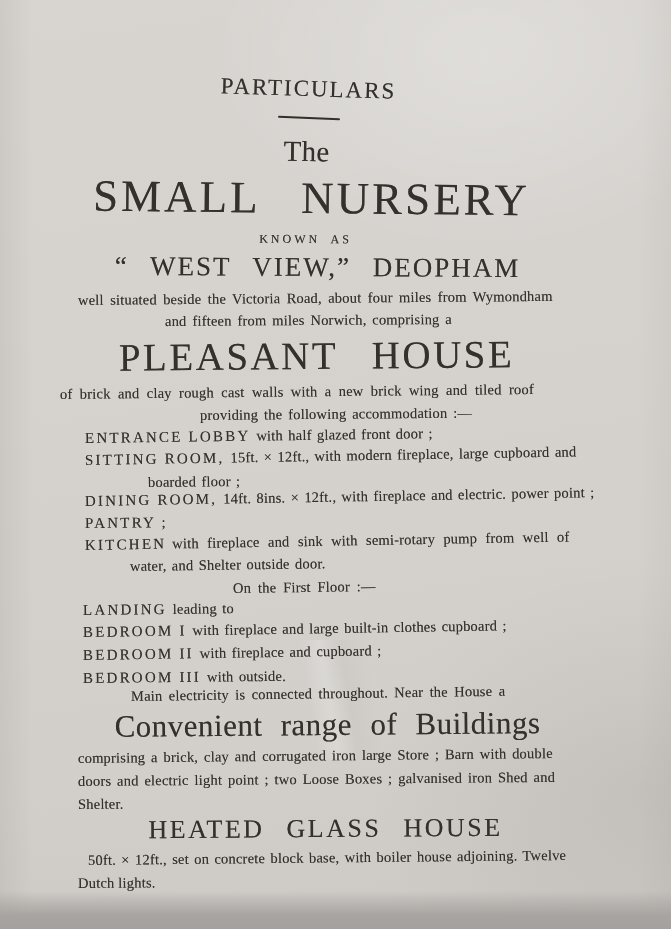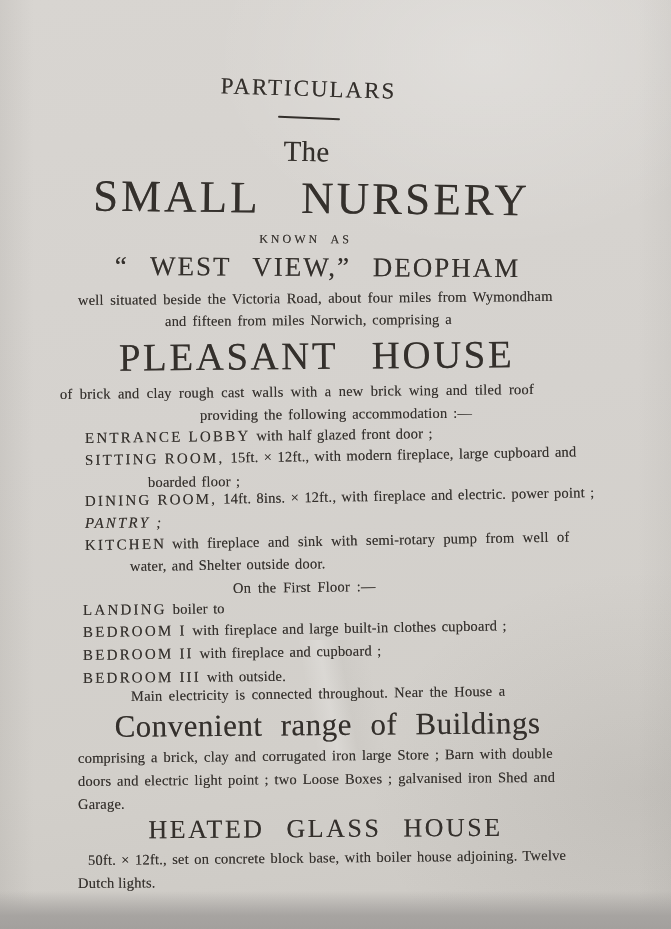--- a/index.html
+++ b/index.html
@@ -47,21 +47,21 @@
   .intro2 { left: 165px; top: 313px; word-spacing: 2px; transform: rotate(-0.4deg); transform-origin: left center; }
 
   .h-pleasant { top: 333px; font-size: 39px; letter-spacing: 2.5px; word-spacing: 22px; transform: translateX(-19px) rotate(-0.5deg); }
   .house1 { left: 60px; top: 386px; word-spacing: 3.5px; transform: rotate(-0.6deg); transform-origin: left center; }
   .house2 { left: 200px; top: 407px; word-spacing: 2px; transform: rotate(-0.5deg); transform-origin: left center; }
 
   .e1  { left: 85px; top: 430px; transform: rotate(-0.8deg); transform-origin: left center; }
   .e2a { left: 85px; top: 452px; transform: rotate(-1deg); transform-origin: left center; }
   .e2b { left: 128px; top: 474px; transform: rotate(-0.6deg); transform-origin: left center; margin-left: 20px; }
   .e3  { left: 85px; top: 493px; transform: rotate(-1deg); transform-origin: left center; }
-  .e4  { left: 85px; top: 515px; transform: rotate(-0.5deg); transform-origin: left center; font-style: italic; }
+  .e4  { left: 85px; top: 515px; transform: rotate(-0.5deg); transform-origin: left center; }
   .e5a { left: 85px; top: 537px; transform: rotate(-1deg); transform-origin: left center; }
   .e5a .entry-text { word-spacing: 4.5px; }
   .e5b { left: 130px; top: 558px; transform: rotate(-0.8deg); transform-origin: left center; }
 
   .firstfloor { left: 233px; top: 580px; word-spacing: 3px; transform: rotate(-0.8deg); transform-origin: left center; }
   .f1 { left: 83px; top: 602px; transform: rotate(-0.7deg); transform-origin: left center; }
   .f2 { left: 83px; top: 624px; transform: rotate(-0.9deg); transform-origin: left center; }
   .f3 { left: 83px; top: 647px; transform: rotate(-0.9deg); transform-origin: left center; }
   .f4 { left: 83px; top: 670px; transform: rotate(-0.6deg); transform-origin: left center; }
   .elec { left: 131px; top: 688px; word-spacing: 2.5px; transform: rotate(-0.8deg); transform-origin: left center; }
@@ -114,37 +114,37 @@
   <div class="line e5a">
     <span class="room-label">KITCHEN</span><span class="entry-text">with fireplace and sink with semi-rotary pump from well of</span>
   </div>
   <div class="line e5b">
     <span class="entry-text">water, and Shelter outside door.</span>
   </div>
 
   <div class="line firstfloor">On the First Floor :—</div>
 
   <div class="line f1">
-    <span class="room-label">LANDING</span><span class="entry-text">boiler to</span>
+    <span class="room-label">LANDING</span><span class="entry-text">leading to</span>
   </div>
   <div class="line f2">
     <span class="room-label">BEDROOM I</span><span class="entry-text">with fireplace and large built-in clothes cupboard ;</span>
   </div>
   <div class="line f3">
     <span class="room-label">BEDROOM II</span><span class="entry-text">with fireplace and cupboard ;</span>
   </div>
   <div class="line f4">
     <span class="room-label">BEDROOM III</span><span class="entry-text">with outside.</span>
   </div>
 
   <div class="line elec">Main electricity is connected throughout.  Near the House a</div>
 
   <div class="line centered h-buildings">Convenient range of Buildings</div>
   <div class="line bldg1">comprising a brick, clay and corrugated iron large Store ; Barn with double</div>
   <div class="line bldg2">doors and electric light point ; two Loose Boxes ; galvanised iron Shed and</div>
-  <div class="line bldg3">Garage.</div>
+  <div class="line bldg3">Shelter.</div>
 
   <div class="line centered h-glass">HEATED GLASS HOUSE</div>
   <div class="line glass1">50ft. × 12ft., set on concrete block base, with boiler house adjoining.  Twelve</div>
   <div class="line glass2">Dutch lights.</div>
 
   <div class="bottom-edge"></div>
 </div>
 
 </body></html>

